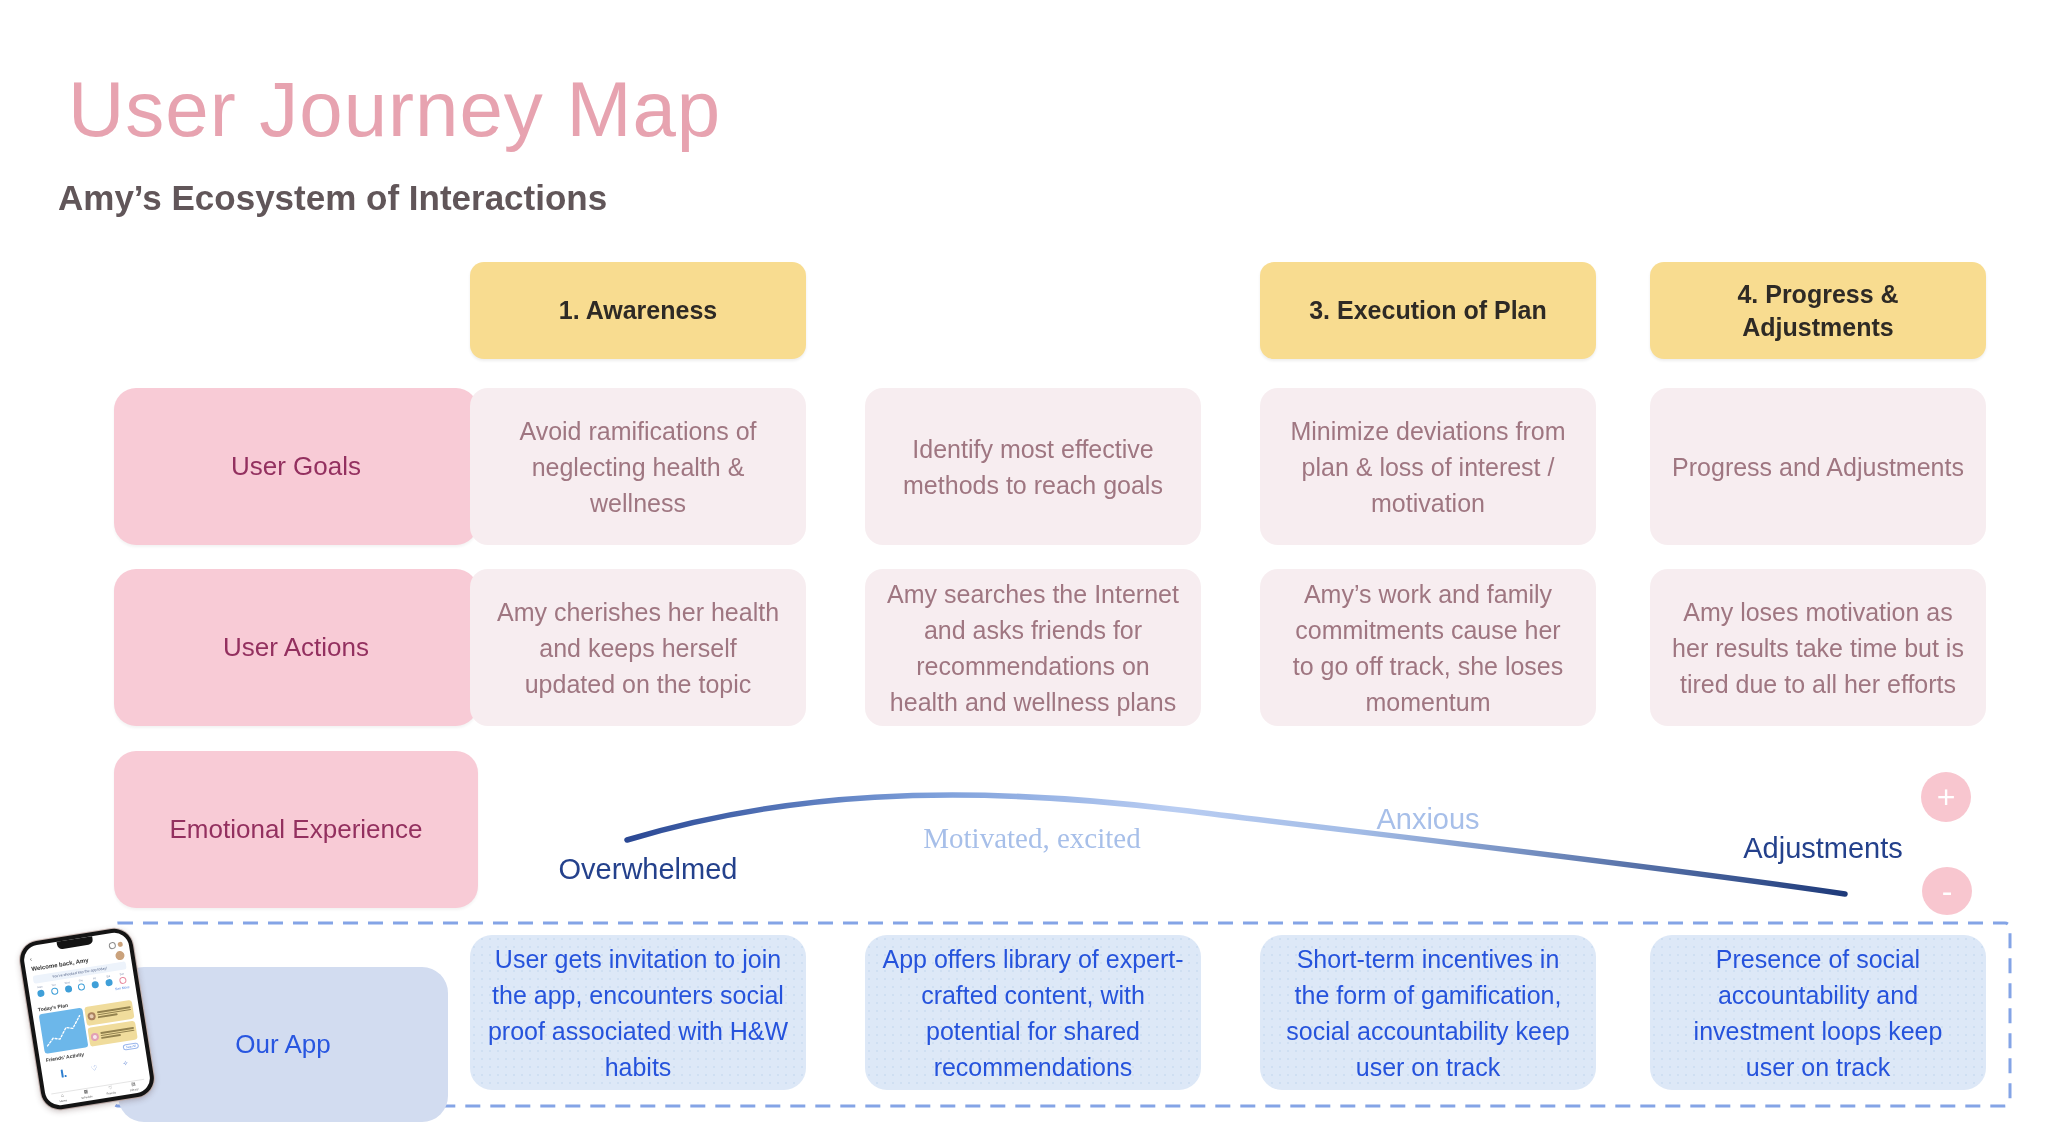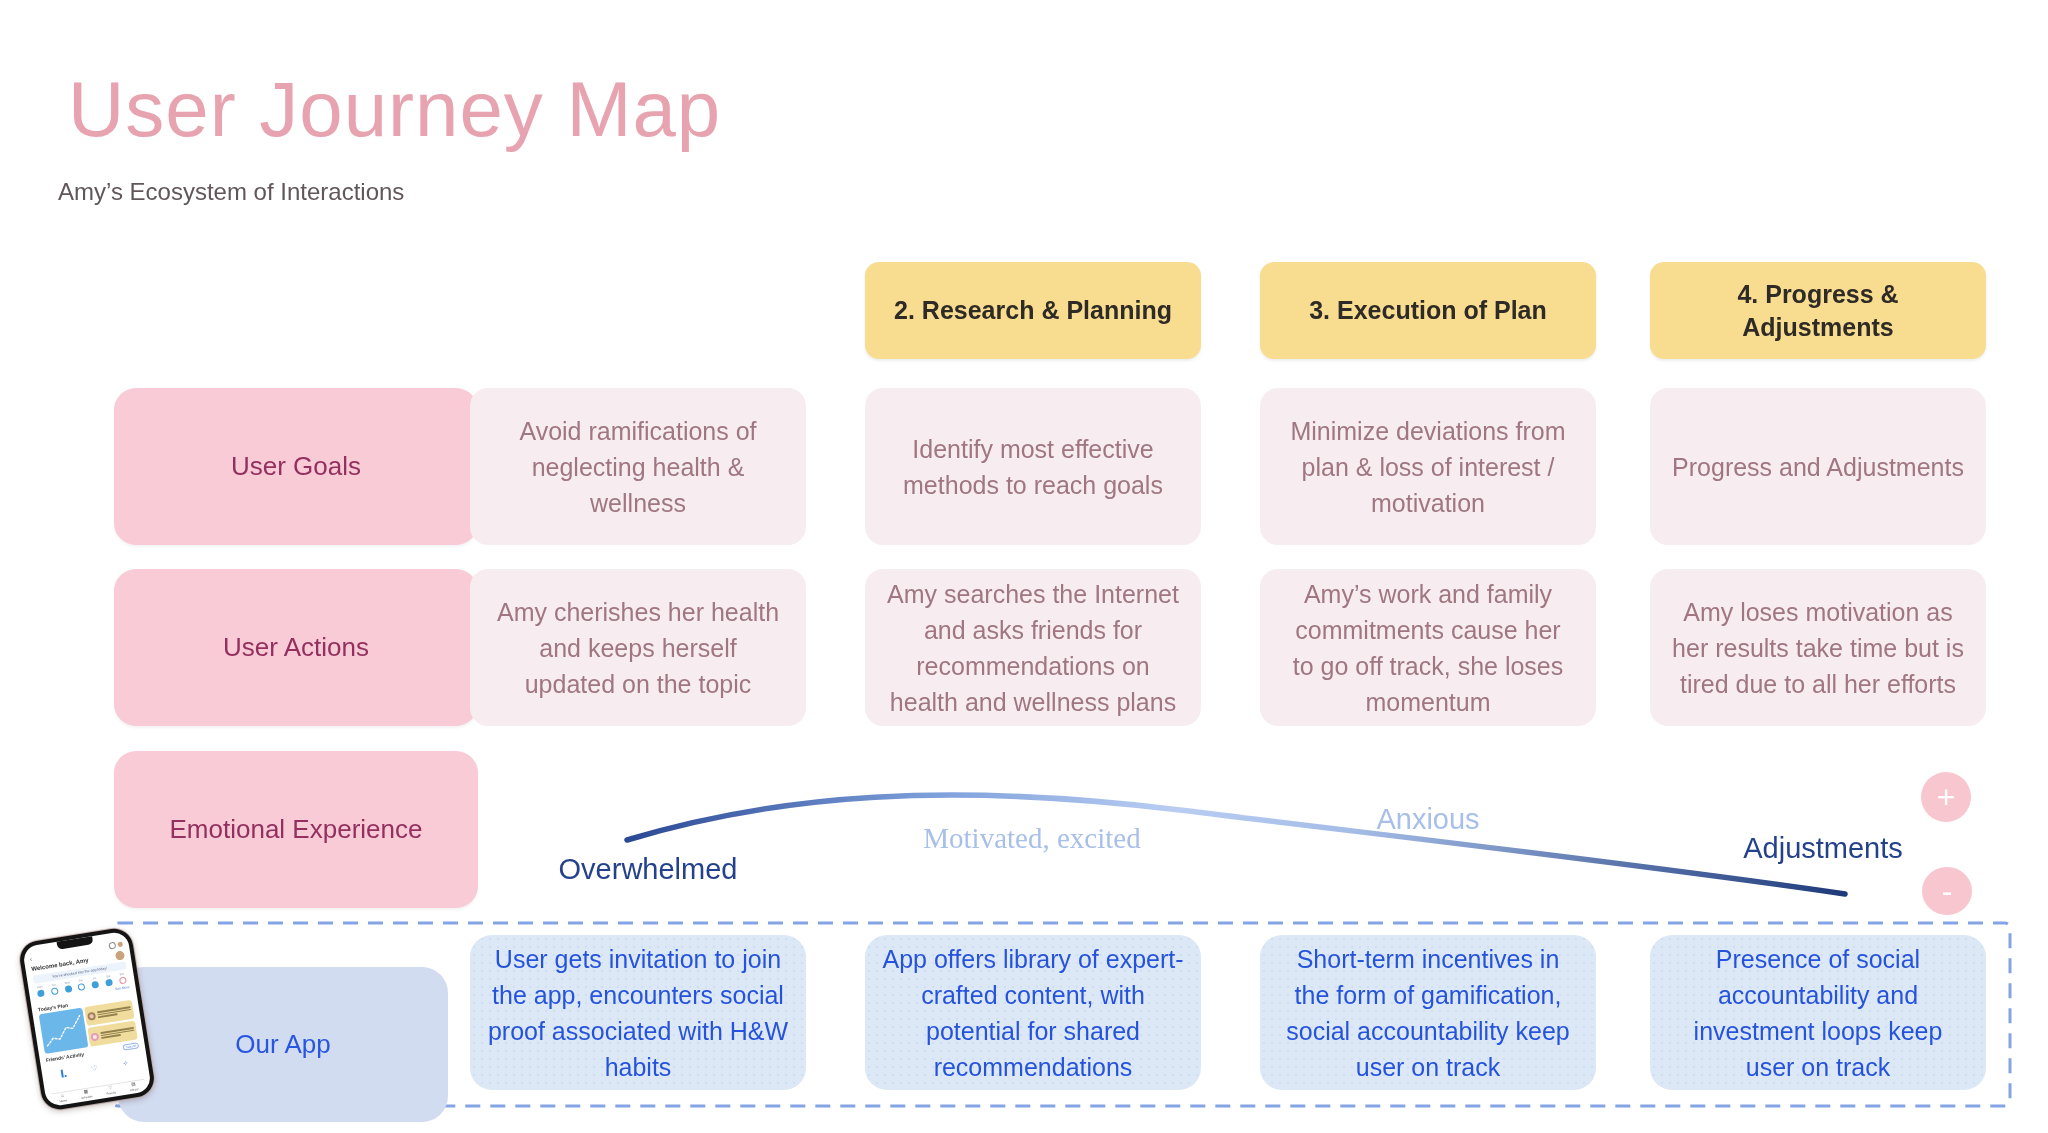--- a/index.html
+++ b/index.html
@@ -1,21 +1,21 @@
 <!DOCTYPE html>
 <html><head>
 <meta charset="utf-8">
 <style>
   html,body{margin:0;padding:0;background:#ffffff;}
   .canvas{position:relative;width:2048px;height:1133px;background:#ffffff;overflow:hidden;
           font-family:"Liberation Sans",sans-serif;}
   
   .title{position:absolute;left:52px;top:48px;font-size:78px;font-weight:300;letter-spacing:1px;
          color:#e7a3b0;margin:16px;}
-  .subtitle{position:absolute;left:58px;top:178px;font-size:24px;font-weight:400;color:#615659;margin:0;}
+  .subtitle{position:absolute;left:58px;top:178px;font-size:35px;font-weight:700;color:#615659;margin:0;}
   
   .cell,.stage,.rowlabel{position:absolute;display:flex;align-items:center;justify-content:center;
          text-align:center;box-sizing:border-box;}
   .c1{left:470px;width:336px}.c2{left:865px;width:336px}.c3{left:1260px;width:336px}.c4{left:1650px;width:336px}
   .lab{left:114px;width:364px}
   .r-head{top:262px;height:97px}
   .r-goals{top:388px;height:157px}
   .r-actions{top:569px;height:157px}
   .r-emotion{top:751px;height:157px}
   .r-app{top:935px;height:155px}
@@ -83,21 +83,21 @@
   .p-navlabel{font-size:2.8px;color:#4a4a4a;}
 </style>
 </head>
 <body>
 
 <div class="canvas">
 
   <h1 class="title">User Journey Map</h1>
   <h2 class="subtitle">Amy’s Ecosystem of Interactions</h2>
 
-  <div class="stage r-head c2">2. Research &amp; Planning</div>
+  <div class="stage r-head c1">1. Awareness</div>
   <div class="stage r-head c3">3. Execution of Plan</div>
   <div class="stage r-head c4">4. Progress &amp; Adjustments</div>
 
   <div class="rowlabel r-goals lab">User Goals</div>
   <div class="cell cell-pink r-goals c1">Avoid ramifications of neglecting health &amp; wellness</div>
   <div class="cell cell-pink r-goals c2">Identify most effective methods to reach goals</div>
   <div class="cell cell-pink r-goals c3">Minimize deviations from plan &amp; loss of interest / motivation</div>
   <div class="cell cell-pink r-goals c4">Progress and Adjustments</div>
 
   <div class="rowlabel r-actions lab">User Actions</div>

